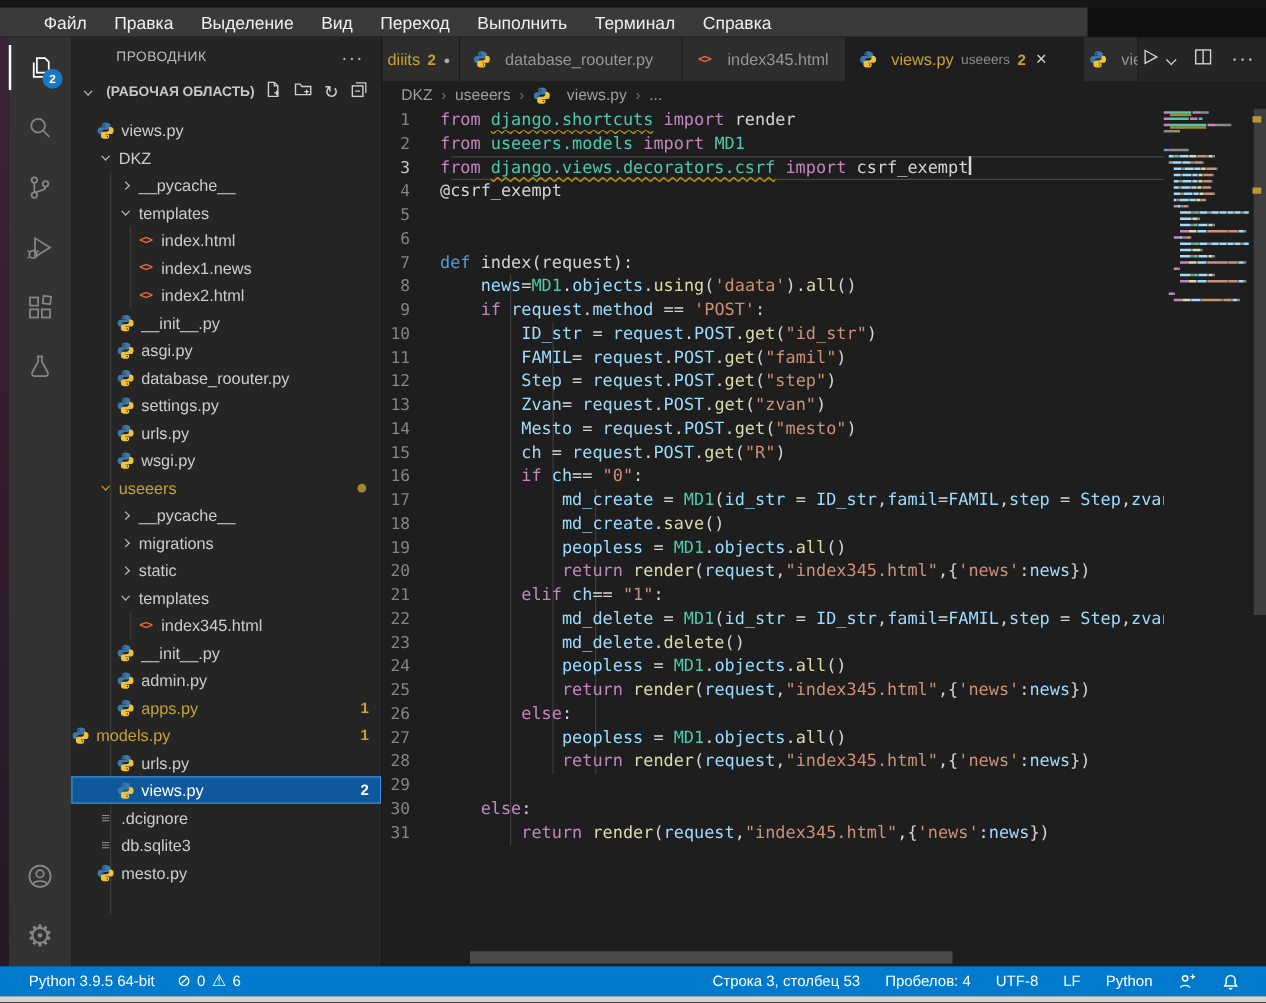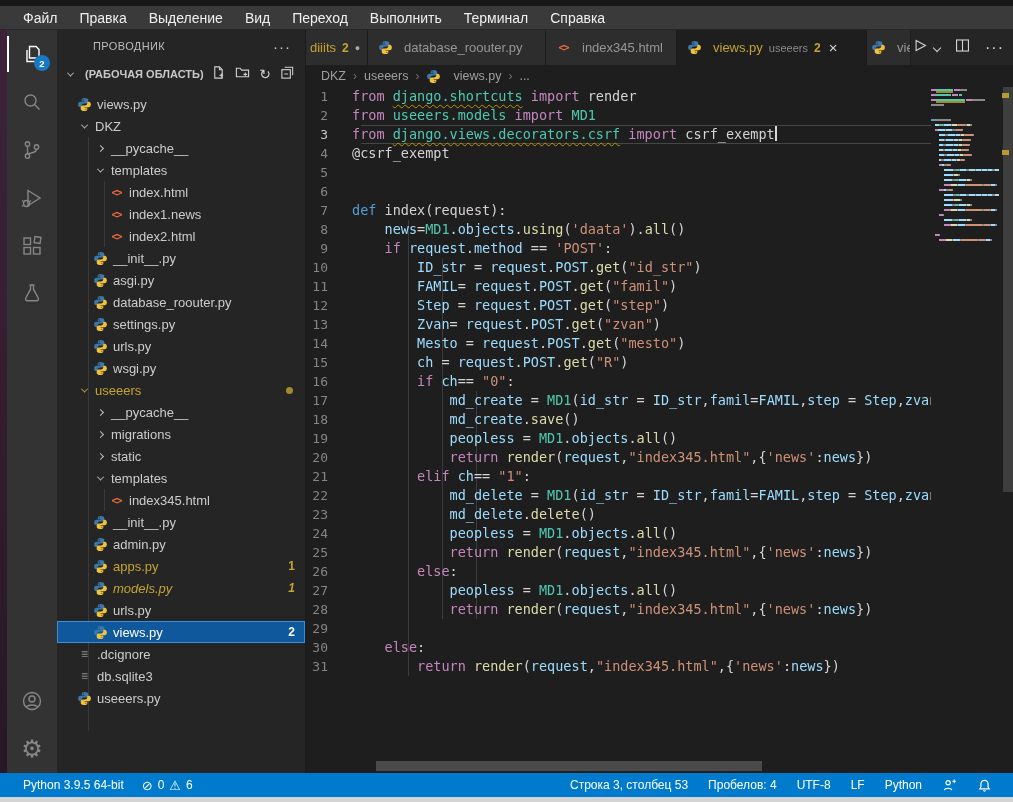--- a/index.html
+++ b/index.html
@@ -2,22 +2,22 @@
 <html><head>
 <meta charset="utf-8">
 <style>
   html,body{margin:0;padding:0;background:#101010;}
   *{box-sizing:border-box;}
   body{width:1013px;height:802px;position:relative;overflow:hidden;
        font-family:"Liberation Sans",sans-serif;-webkit-font-smoothing:antialiased;}
 
   
   .top-strip{position:absolute;left:0;top:0;width:1013px;height:6px;background:#161616;}
-  .menubar{position:absolute;left:0;top:6px;width:1013px;height:24px;background:#3a3a3a;
-           display:flex;align-items:center;padding-left:14px;gap:4px;border-bottom:1px solid #262626;}
+  .menubar{position:absolute;left:0;top:6px;width:870px;height:24px;background:#3a3a3a;
+           display:flex;align-items:center;padding-left:26px;gap:4px;border-bottom:1px solid #262626;}
   .menu-item{color:#efefef;font-size:14px;padding:0 9px;cursor:default;}
   .desktop-strip{position:absolute;left:0;top:30px;width:7px;height:743px;
                  background:linear-gradient(#3d2339,#271826);}
 
   
   .activitybar{position:absolute;left:7px;top:30px;width:50px;height:743px;background:#333333;
                display:flex;flex-direction:column;}
   .act-top{flex:1;}
   .act-item{height:48px;width:50px;display:flex;align-items:center;justify-content:center;position:relative;color:#868686;}
   .act-item.active{color:#ffffff;}
@@ -397,21 +397,21 @@
         <span class="f-icon">
           <svg viewBox="0 0 16 16" width="15" height="15">
             <path fill="#3b77a8" d="M7.9 1C5.7 1 5 1.9 5 3v1.6h3v.5H3.6C2.1 5.1 1.2 6.3 1.2 8c0 1.8.9 3 2.4 3H5V9.3C5 8 6.1 7 7.4 7H10c1.1 0 2-.9 2-2V3c0-1.2-1.7-2-4.1-2zM6.6 2.4c.4 0 .6.3.6.6s-.2.6-.6.6S6 3.3 6 3s.2-.6.6-.6z"></path>
             <path fill="#f0c23c" d="M8.1 15c2.2 0 2.9-.9 2.9-2v-1.6H8v-.5h4.4c1.5 0 2.4-1.2 2.4-2.9 0-1.8-.9-3-2.4-3H11v1.7C11 8 9.9 9 8.6 9H6c-1.1 0-2 .9-2 2v2c0 1.2 1.7 2 4.1 2zm1.3-1.4c-.4 0-.6-.3-.6-.6s.2-.6.6-.6.6.3.6.6-.2.6-.6.6z"></path>
           </svg>
         </span>
         <span class="warn-text">apps.py</span>
         <span class="grow"></span>
         <span class="row-badge">1</span>
       </div>
-      <div class="tree-row warn-text" style="padding-left: 36px; font-style: italic;">
+      <div class="tree-row warn-text" style="">
         <span class="f-icon">
           <svg viewBox="0 0 16 16" width="15" height="15">
             <path fill="#3b77a8" d="M7.9 1C5.7 1 5 1.9 5 3v1.6h3v.5H3.6C2.1 5.1 1.2 6.3 1.2 8c0 1.8.9 3 2.4 3H5V9.3C5 8 6.1 7 7.4 7H10c1.1 0 2-.9 2-2V3c0-1.2-1.7-2-4.1-2zM6.6 2.4c.4 0 .6.3.6.6s-.2.6-.6.6S6 3.3 6 3s.2-.6.6-.6z"></path>
             <path fill="#f0c23c" d="M8.1 15c2.2 0 2.9-.9 2.9-2v-1.6H8v-.5h4.4c1.5 0 2.4-1.2 2.4-2.9 0-1.8-.9-3-2.4-3H11v1.7C11 8 9.9 9 8.6 9H6c-1.1 0-2 .9-2 2v2c0 1.2 1.7 2 4.1 2zm1.3-1.4c-.4 0-.6-.3-.6-.6s.2-.6.6-.6.6.3.6.6-.2.6-.6.6z"></path>
           </svg>
         </span>
         <span class="warn-text">models.py</span>
         <span class="grow"></span>
         <span class="row-badge">1</span>
       </div>
@@ -450,21 +450,21 @@
         <span>db.sqlite3</span>
         <span class="grow"></span>
       </div>
       <div class="tree-row" style="padding-left: 20px;">
         <span class="f-icon">
           <svg viewBox="0 0 16 16" width="15" height="15">
             <path fill="#3b77a8" d="M7.9 1C5.7 1 5 1.9 5 3v1.6h3v.5H3.6C2.1 5.1 1.2 6.3 1.2 8c0 1.8.9 3 2.4 3H5V9.3C5 8 6.1 7 7.4 7H10c1.1 0 2-.9 2-2V3c0-1.2-1.7-2-4.1-2zM6.6 2.4c.4 0 .6.3.6.6s-.2.6-.6.6S6 3.3 6 3s.2-.6.6-.6z"></path>
             <path fill="#f0c23c" d="M8.1 15c2.2 0 2.9-.9 2.9-2v-1.6H8v-.5h4.4c1.5 0 2.4-1.2 2.4-2.9 0-1.8-.9-3-2.4-3H11v1.7C11 8 9.9 9 8.6 9H6c-1.1 0-2 .9-2 2v2c0 1.2 1.7 2 4.1 2zm1.3-1.4c-.4 0-.6-.3-.6-.6s.2-.6.6-.6.6.3.6.6-.2.6-.6.6z"></path>
           </svg>
         </span>
-        <span>useeers.py</span>
+        <span>mesto.py</span>
         <span class="grow"></span>
       </div>
     </div>
 </div>
 
 <div class="editor-area">
   <div class="tabbar" id="tabbar">
       <div class="tab" style="width: 62px; padding-left: 4px;">
         <span class="warn-text">diiits</span>
         <span class="t-badge">2</span>

